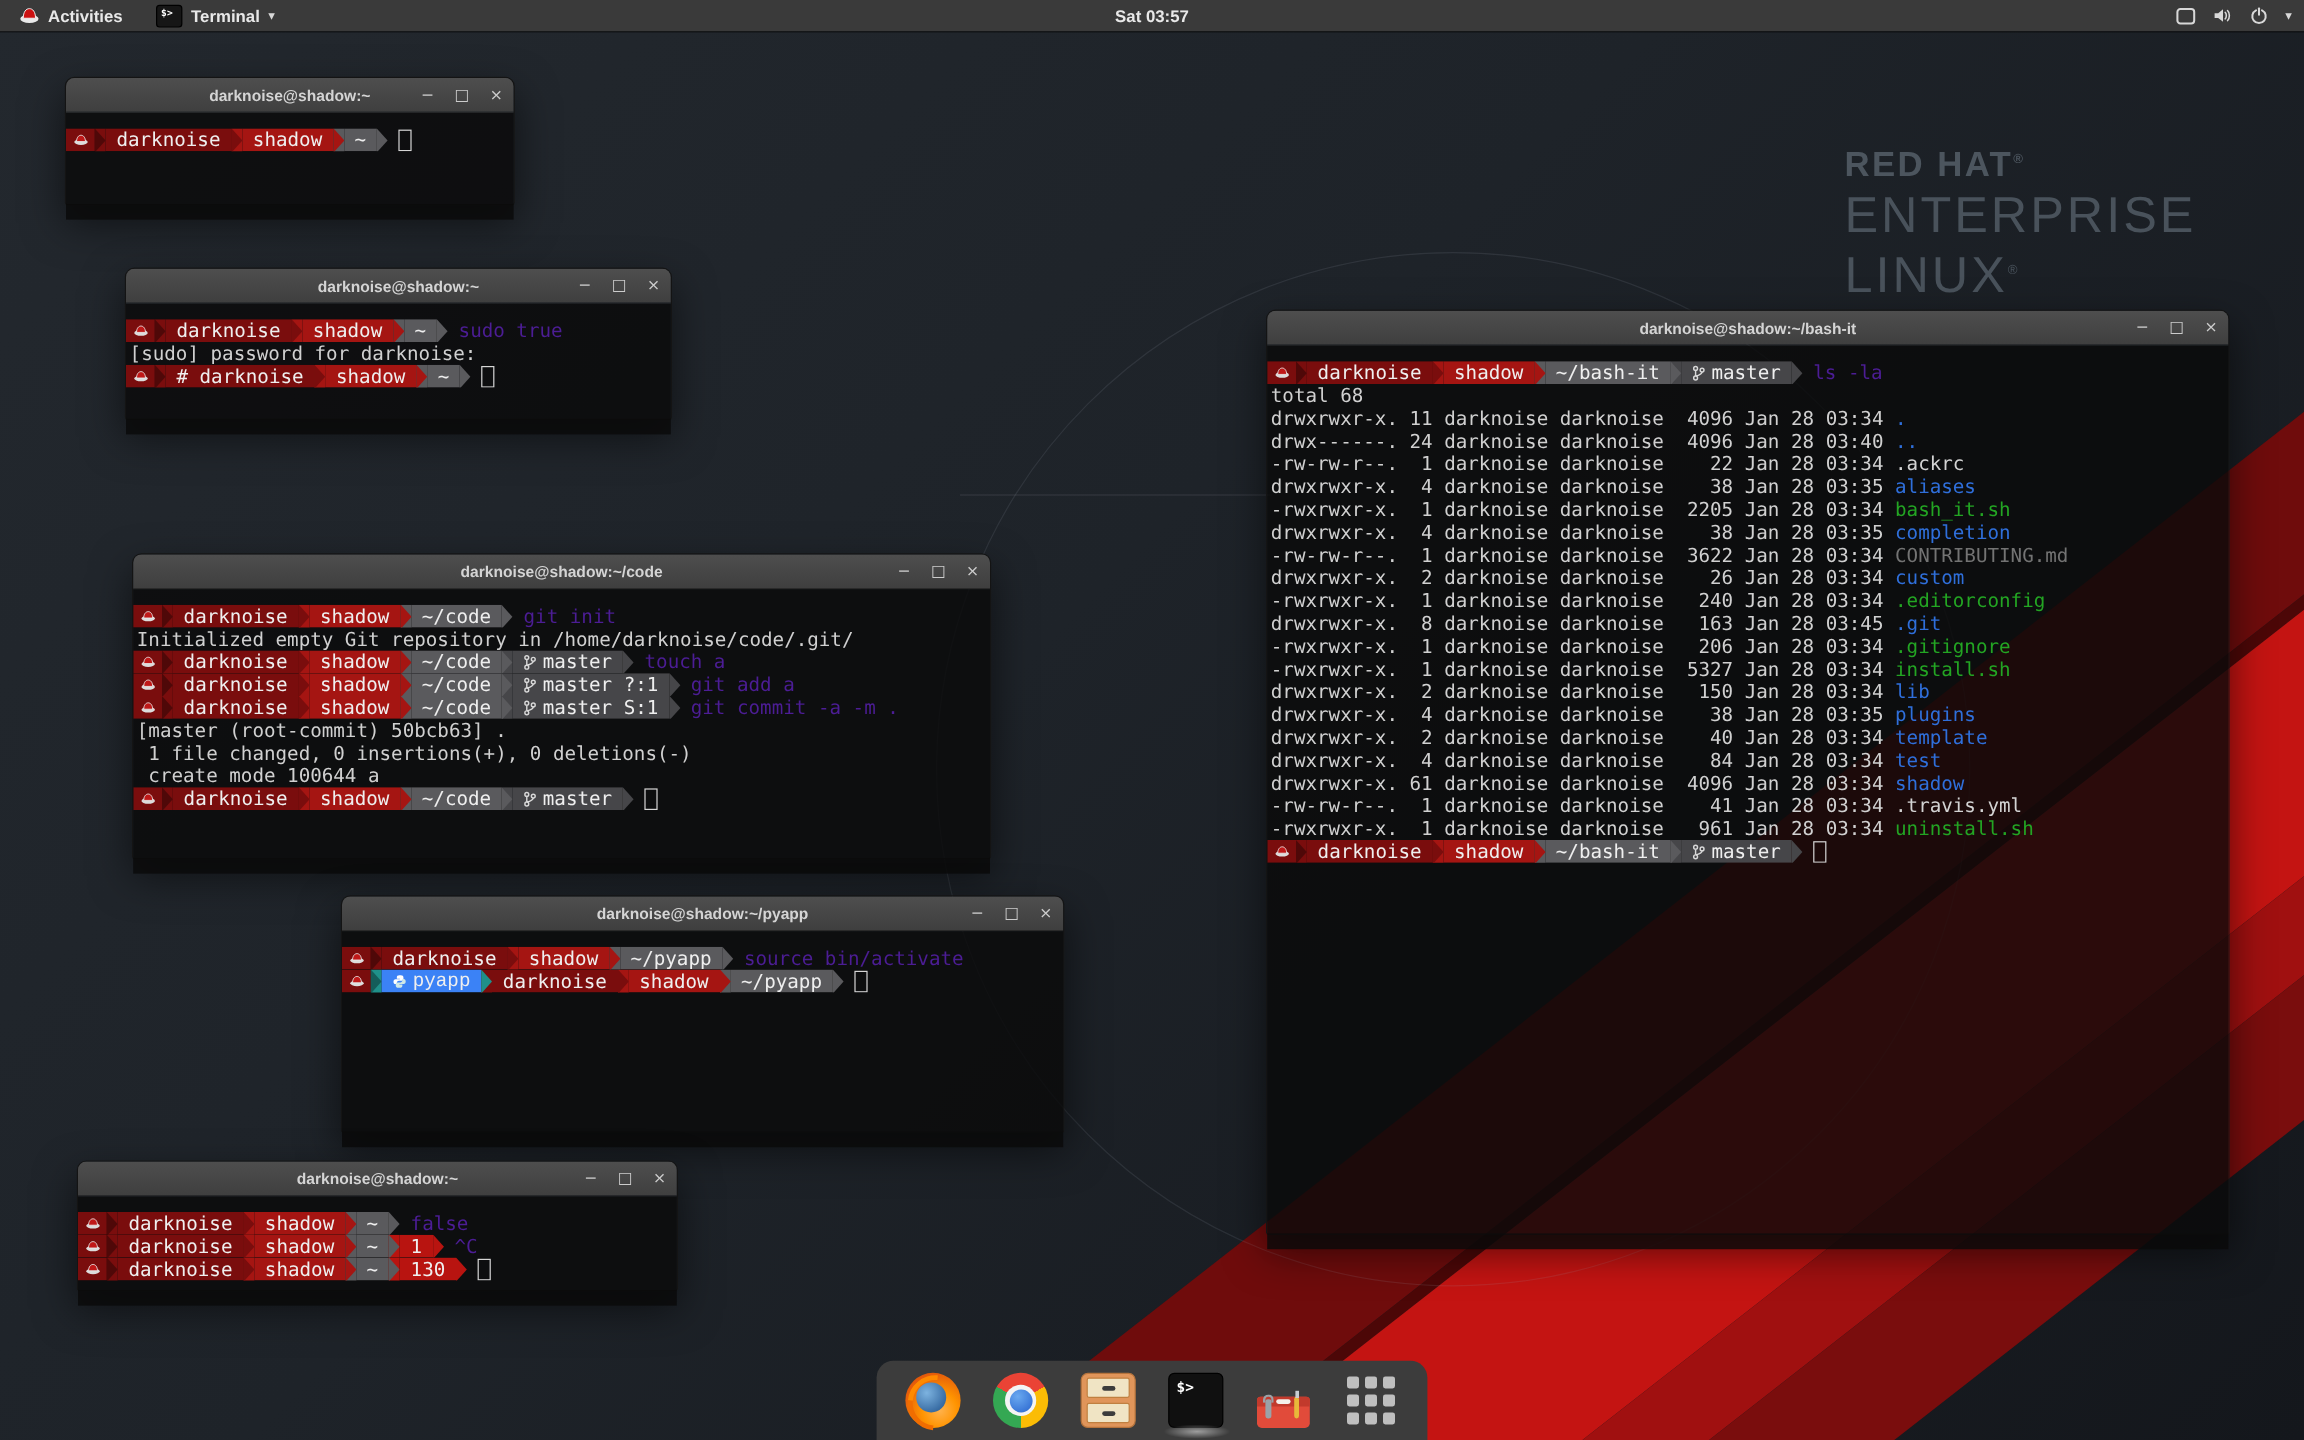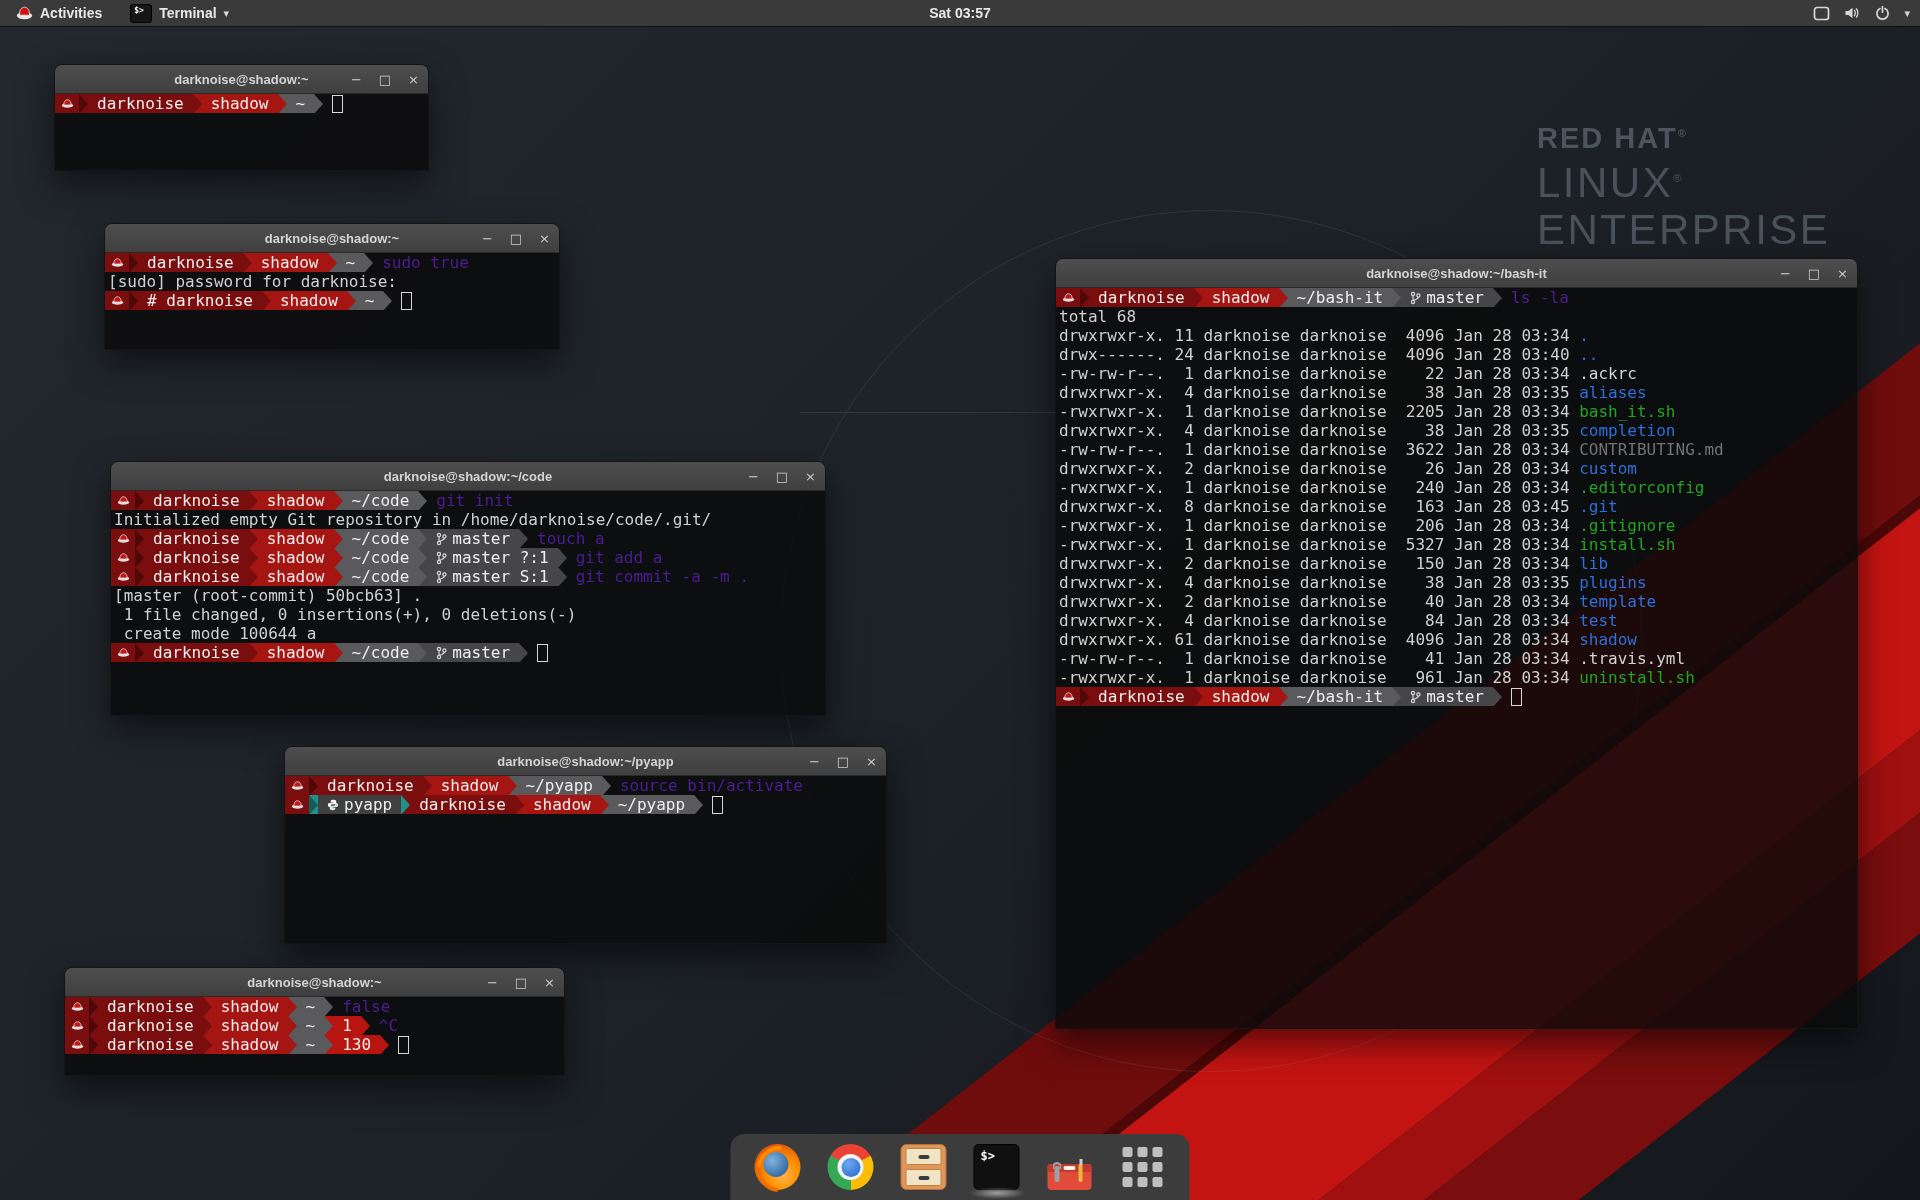--- a/index.html
+++ b/index.html
@@ -43,21 +43,21 @@
   
   .twin{position:absolute;z-index:10;border:1px solid #141414;border-radius:8px 8px 2px 2px;
     box-shadow:0 14px 34px rgba(0,0,0,.55);}
   .titlebar{height:28px;background:linear-gradient(#4e4e4e,#3f3f3f);border-radius:7px 7px 0 0;
     position:relative;display:flex;align-items:center;border-bottom:1px solid #2a2a2a;}
   .titlebar .title{position:absolute;left:0;right:0;text-align:center;font-size:13px;font-weight:bold;color:#d4d4d4;}
   .wbtns{position:absolute;right:9px;top:0;height:28px;display:flex;align-items:center;gap:17px;z-index:2;}
   .wbtn{color:#cccccc;font-size:13px;line-height:13px;cursor:pointer;font-family:"DejaVu Sans",sans-serif;}
   .tbody{height:calc(100% - 29px);background:rgba(10,10,10,0.82);overflow:hidden;
     font-family:"DejaVu Sans Mono","Liberation Mono",monospace;font-size:16px;color:#d0d0d0;
-    padding-top:0;}
+    padding-top:13px;}
   #w1{left:54px;top:64px;width:373px;height:105px;}
   #w2{left:104px;top:223px;width:454px;height:125px;}
   #w3{left:110px;top:461px;width:714px;height:253px;}
   #w4{left:284px;top:746px;width:601px;height:196px;}
   #w5{left:64px;top:967px;width:499px;height:107px;}
   #w6{left:1055px;top:258px;width:801px;height:769px;}
   .oline{white-space:pre;line-height:19px;height:19px;padding-left:3px;}
   .pline{display:flex;height:19px;align-items:stretch;overflow:hidden;white-space:pre;}
   .seg{display:flex;align-items:center;padding:0 9px;color:#efefef;}
   .seg.t-icon{padding:0 5px 0 6px;}
@@ -112,22 +112,22 @@
     <div class="b2"></div>
     <div class="b3"></div>
     <div class="b4"></div>
     <div class="b5"></div>
 </div>
 <div class="wp-circle"></div>
 <div class="wp-line"></div>
 
 <div class="rhel-logo">
   <div class="brand"><span>RED HAT</span><sup>®</sup></div>
+  <div class="big">ENTERPRISE</div>
   <div class="big"><span>LINUX</span><sup>®</sup></div>
-  <div class="big">ENTERPRISE</div>
 </div>
 
 <div class="topbar">
   <div class="tb-left">
     <div class="tb-activities">
       <svg width="17" height="14" viewBox="0 0 17 14">
         <ellipse cx="8.5" cy="9.6" rx="7.6" ry="3.6" fill="#e9e9e9"></ellipse>
         <path d="M3.4 9.2 C3.4 3.8 5.7 1.2 8.5 1.2 C11.3 1.2 13.6 3.8 13.6 9.2 Z" fill="#cc1111" stroke="#f0f0f0" stroke-width="0.8"></path>
       </svg>
       <span>Activities</span>
@@ -263,21 +263,21 @@
     </span>
   </div>
   <div class="tbody">
       <div class="pline"><span class="seg t-icon" style="background: rgb(122, 13, 13);"><span class="sicon"><svg width="13" height="11" viewBox="0 0 13 11">
               <ellipse cx="6.5" cy="7.4" rx="5.6" ry="2.4" fill="#dcdcdc"></ellipse>
               <path d="M2.8 7 C2.8 3.6 4.5 1.7 6.5 1.7 C8.5 1.7 10.2 3.6 10.2 7 Z" fill="#c01818" stroke="#ececec" stroke-width="0.7"></path>
             </svg></span></span><span class="parrow" style="background: rgb(122, 13, 13); border-left-color: rgba(0, 0, 0, 0.35);"></span><span class="seg t-user" style="background: rgb(122, 13, 13);"><span>darknoise</span></span><span class="parrow" style="background: rgb(165, 21, 18); border-left-color: rgb(122, 13, 13);"></span><span class="seg t-host" style="background: rgb(165, 21, 18);"><span>shadow</span></span><span class="parrow" style="background: rgb(90, 90, 93); border-left-color: rgb(165, 21, 18);"></span><span class="seg t-path" style="background: rgb(90, 90, 93);"><span>~/pyapp</span></span><span class="parrow" style="background: transparent; border-left-color: rgb(90, 90, 93);"></span><span class="cmd">source bin/activate</span></div>
       <div class="pline"><span class="seg t-icon" style="background: rgb(122, 13, 13);"><span class="sicon"><svg width="13" height="11" viewBox="0 0 13 11">
               <ellipse cx="6.5" cy="7.4" rx="5.6" ry="2.4" fill="#dcdcdc"></ellipse>
               <path d="M2.8 7 C2.8 3.6 4.5 1.7 6.5 1.7 C8.5 1.7 10.2 3.6 10.2 7 Z" fill="#c01818" stroke="#ececec" stroke-width="0.7"></path>
-            </svg></span></span><span class="parrow" style="background: rgb(31, 144, 138); border-left-color: rgba(0, 0, 0, 0.35);"></span><span class="seg t-venv" style="background: #404040;"><span class="sicon"><svg width="12" height="12" viewBox="0 0 12 12">
+            </svg></span></span><span class="parrow" style="background: rgb(31, 144, 138); border-left-color: rgba(0, 0, 0, 0.35);"></span><span class="seg t-venv" style="background: #3b82f6; font-family: Liberation Mono, monospace;"><span class="sicon"><svg width="12" height="12" viewBox="0 0 12 12">
               <path d="M6 0.8 C4.2 0.8 3.7 1.6 3.7 2.5 v1.1 h2.5 v0.5 H2.6 C1.5 4.1 0.9 5 0.9 6.1 c0 1.1 0.6 2 1.7 2 h1.1 V6.9 c0-0.9 0.8-1.6 1.7-1.6 h2.4 c0.8 0 1.4-0.6 1.4-1.4 V2.5 c0-0.9-0.8-1.7-2.1-1.7 Z" fill="#ffffff"></path>
               <path d="M6 11.2 c1.8 0 2.3-0.8 2.3-1.7 V8.4 H5.8 V7.9 h3.6 c1.1 0 1.7-0.9 1.7-2 c0-1.1-0.6-2-1.7-2 H8.3 v1.2 c0 0.9-0.8 1.6-1.7 1.6 H4.2 c-0.8 0-1.4 0.6-1.4 1.4 v1.4 c0 0.9 0.8 1.7 2.1 1.7 Z" fill="#cfe8e6"></path>
             </svg></span><span>pyapp</span></span><span class="parrow" style="background: rgb(122, 13, 13); border-left-color: rgb(31, 144, 138);"></span><span class="seg t-user" style="background: rgb(122, 13, 13);"><span>darknoise</span></span><span class="parrow" style="background: rgb(165, 21, 18); border-left-color: rgb(122, 13, 13);"></span><span class="seg t-host" style="background: rgb(165, 21, 18);"><span>shadow</span></span><span class="parrow" style="background: rgb(90, 90, 93); border-left-color: rgb(165, 21, 18);"></span><span class="seg t-path" style="background: rgb(90, 90, 93);"><span>~/pyapp</span></span><span class="parrow" style="background: transparent; border-left-color: rgb(90, 90, 93);"></span><span class="cursor"></span></div>
     </div>
 </div>
 
 <div class="twin" id="w5">
   <div class="titlebar">
     <span class="title">darknoise@shadow:~</span>
     <span class="wbtns">

